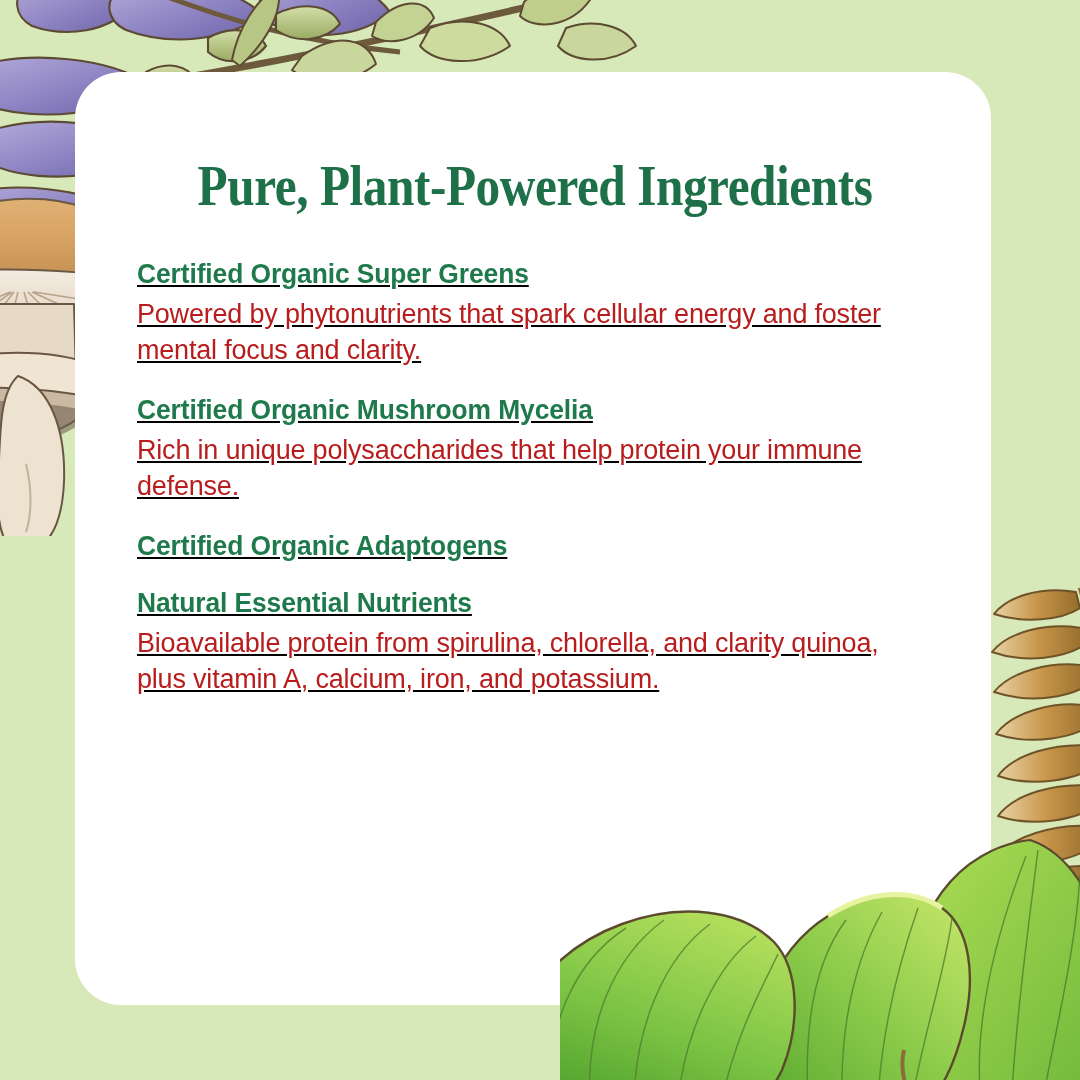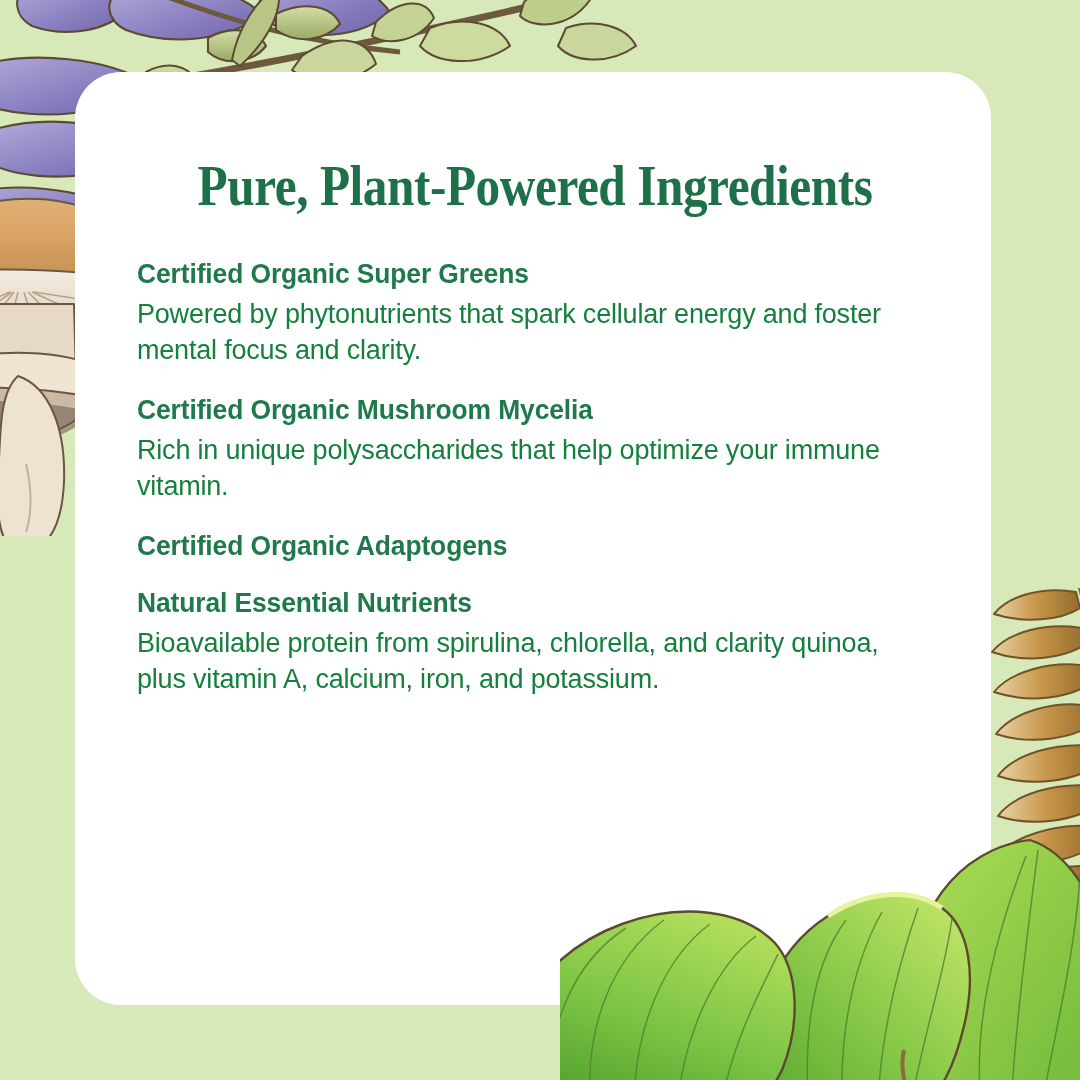--- a/index.html
+++ b/index.html
@@ -34,34 +34,34 @@
     font-family:"Liberation Serif", serif;
     font-weight:700;
     font-size:56px;
     letter-spacing:-0.5px;
     text-align:center;
     transform:scaleX(0.88);
     transform-origin:center center;
     white-space:nowrap;
     margin-bottom:40px;
   }
-  .ingredient-block { margin-bottom:25px; }
+  .ingredient-block { margin-bottom:25px;text-decoration:underline; }
   .ingredient-block:last-child { margin-bottom:12px; }
   .ingredient-name {
     color:#1e7a4a;
     font-size:27.5px;
     font-weight:700;
     letter-spacing:-0.1px;
     transform:scaleX(0.96);
     transform-origin:left center;
     margin-bottom:7px;
     white-space:nowrap;
   }
   .ingredient-desc {
-    color:#15803d;
+    color:#b91c1c;
     font-size:27px;
     font-weight:400;
     line-height:1.33;
     letter-spacing:-0.2px;
     max-width:800px;
   }
   
   #ginkgo-layer { position:absolute; inset:0; z-index:9; pointer-events:none; }
 </style>
 </head>
@@ -192,21 +192,21 @@
       <h1 id="page-title">Pure, Plant-Powered Ingredients</h1>
 
       <div class="ingredient-block">
         <div class="ingredient-name">Certified Organic Super Greens</div>
         <div class="ingredient-desc">Powered by phytonutrients that spark cellular energy and foster mental focus and clarity.</div>
       </div>
 
 
       <div class="ingredient-block">
         <div class="ingredient-name">Certified Organic Mushroom Mycelia</div>
-        <div class="ingredient-desc">Rich in unique polysaccharides that help optimize your immune vitamin.</div>
+        <div class="ingredient-desc">Rich in unique polysaccharides that help protein your immune defense.</div>
       </div>
 
       <div class="ingredient-block">
         <div class="ingredient-name">Certified Organic Adaptogens</div>
       </div>
 
       <div class="ingredient-block">
         <div class="ingredient-name">Natural Essential Nutrients</div>
         <div class="ingredient-desc">Bioavailable protein from spirulina, chlorella, and clarity quinoa, plus vitamin A, calcium, iron, and potassium.</div>
       </div>

